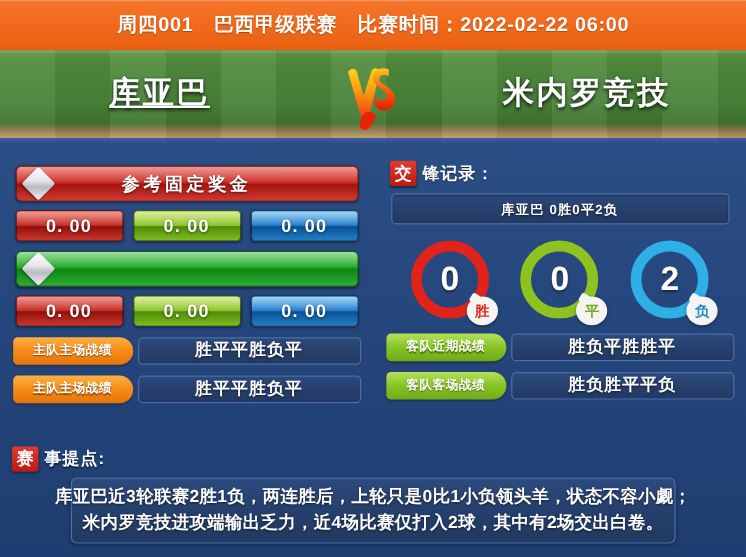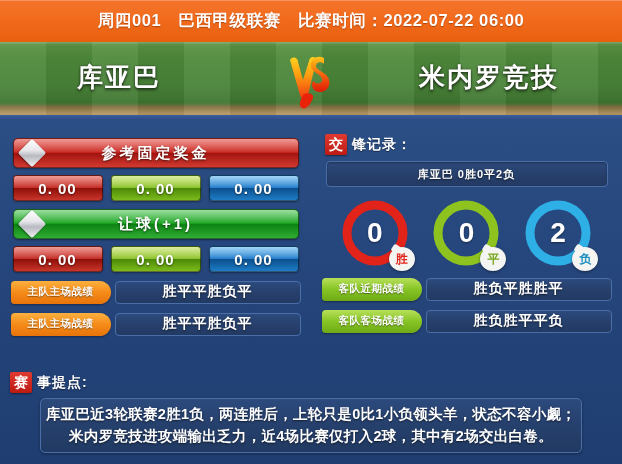--- a/index.html
+++ b/index.html
@@ -25,21 +25,21 @@
       repeating-linear-gradient(90deg,rgba(255,255,255,.05) 0 46px,rgba(0,0,0,.05) 46px 92px),
       linear-gradient(180deg,#5f9547 0%,#4f8a3c 18%,#4a8439 55%,#3f7531 78%,#8a7246 84%,#b49a63 92%,#9c8250 100%);
   }
   .pitch:after{content:"";position:absolute;left:0;right:0;top:0;height:3px;
     background:linear-gradient(180deg,rgba(255,255,255,.22),rgba(255,255,255,0));}
   .pitch-edge{position:absolute;left:0;right:0;bottom:0;height:5px;
     background:linear-gradient(180deg,#3b5ea0,#2c4c86);}
   .team{position:absolute;top:18px;width:230px;text-align:center;color:#ffffff;
     font-size:26px;font-weight:bold;letter-spacing:2px;
     text-shadow:0 2px 3px rgba(0,0,0,.55),0 0 2px rgba(0,0,0,.6);}
-  .team.home{left:4px;}
+  .team.home{left:18px;text-decoration:underline;}
   .team.away{right:18px;}
   .vs{position:absolute;left:0;right:0;top:8px;text-align:center;}
   .vs svg{display:inline-block;}
 
   
   .panel-left{position:absolute;left:0;top:130px;width:311px;height:240px;}
   .panel-right{position:absolute;left:311px;top:124px;width:311px;height:240px;}
 
   
   .titlebar{position:relative;margin:8px auto 0;width:286px;height:30px;border-radius:5px;
@@ -112,35 +112,35 @@
   .form-val{flex:1;height:23px;margin-left:4px;border-radius:4px;
     background:linear-gradient(180deg,#2c4a7d 0%,#27406c 50%,#223a63 100%);
     border:1px solid #4a6ea8;box-sizing:border-box;
     display:flex;align-items:center;justify-content:center;}
   .form-val span{color:#ffffff;font-size:14px;font-weight:bold;letter-spacing:1px;
     text-shadow:0 1px 2px rgba(0,0,0,.6);}
 
   
   .analysis{position:absolute;left:0;top:366px;width:622px;height:98px;}
   .an-head{display:flex;align-items:center;margin:6px 0 0 10px;}
-  .an-box{margin:5px auto 0;width:542px;min-height:52px;border-radius:5px;
+  .an-box{margin:5px auto 0;width:504px;min-height:52px;border-radius:5px;
     background:linear-gradient(180deg,#2c4a7d 0%,#26406d 50%,#213a62 100%);
     border:1px solid #4a6ea8;box-sizing:border-box;
     display:flex;flex-direction:column;align-items:center;justify-content:center;
     padding:4px 0;box-shadow:0 1px 3px rgba(0,0,0,.35);}
   .an-line{color:#ffffff;font-size:14.5px;font-weight:bold;letter-spacing:.3px;
     text-shadow:0 1px 2px rgba(0,0,0,.6);line-height:1.55;white-space:nowrap;}
 </style>
 </head>
 <body>
 
 <div class="app">
 
   <div class="topbar">
-    <div class="topbar-text">周四001　巴西甲级联赛　比赛时间：2022-07-22 06:00</div>
+    <div class="topbar-text">周四001　巴西甲级联赛　比赛时间：2022-02-22 06:00</div>
   </div>
 
   <div class="pitch">
     <div class="team home">库亚巴</div>
     <div class="vs">
       <svg width="62" height="62" viewBox="0 0 62 62" aria-hidden="true">
         <defs>
           <linearGradient id="flameA" x1="0" y1="0" x2="0" y2="1">
             <stop offset="0%" stop-color="#ffd21f"></stop>
               <stop offset="45%" stop-color="#ff9a10"></stop>
@@ -181,21 +181,20 @@
       </div>
       <div class="odd odd-blue">
         <span class="gloss"></span>
         <span class="v">0. 00</span>
       </div>
     </div>
 
     <div class="titlebar tb-green">
       <span class="gloss"></span>
       <span class="diamond"></span>
-      <span class="tb-text">让球(+1)</span>
     </div>
 
     <div class="odds-row">
       <div class="odd odd-red">
         <span class="gloss"></span>
         <span class="v">0. 00</span>
       </div>
       <div class="odd odd-green">
         <span class="gloss"></span>
         <span class="v">0. 00</span>

